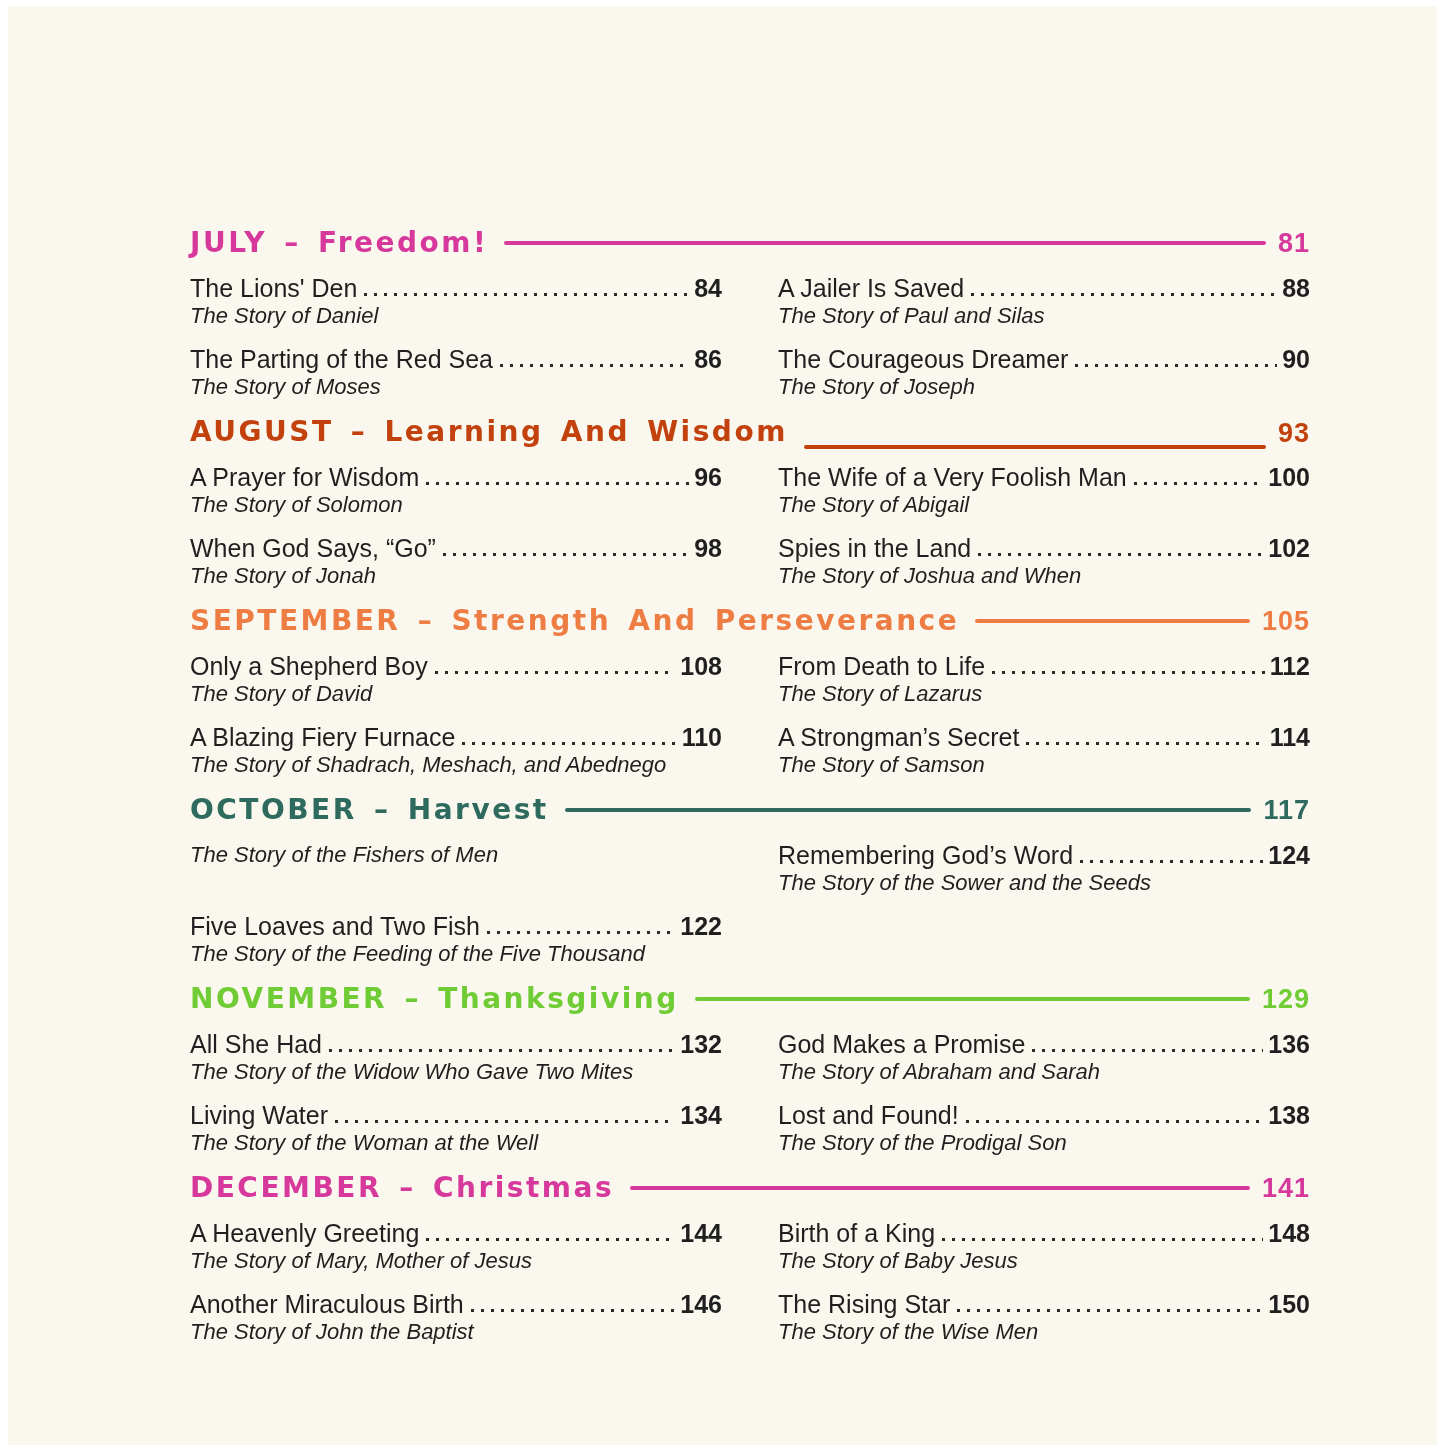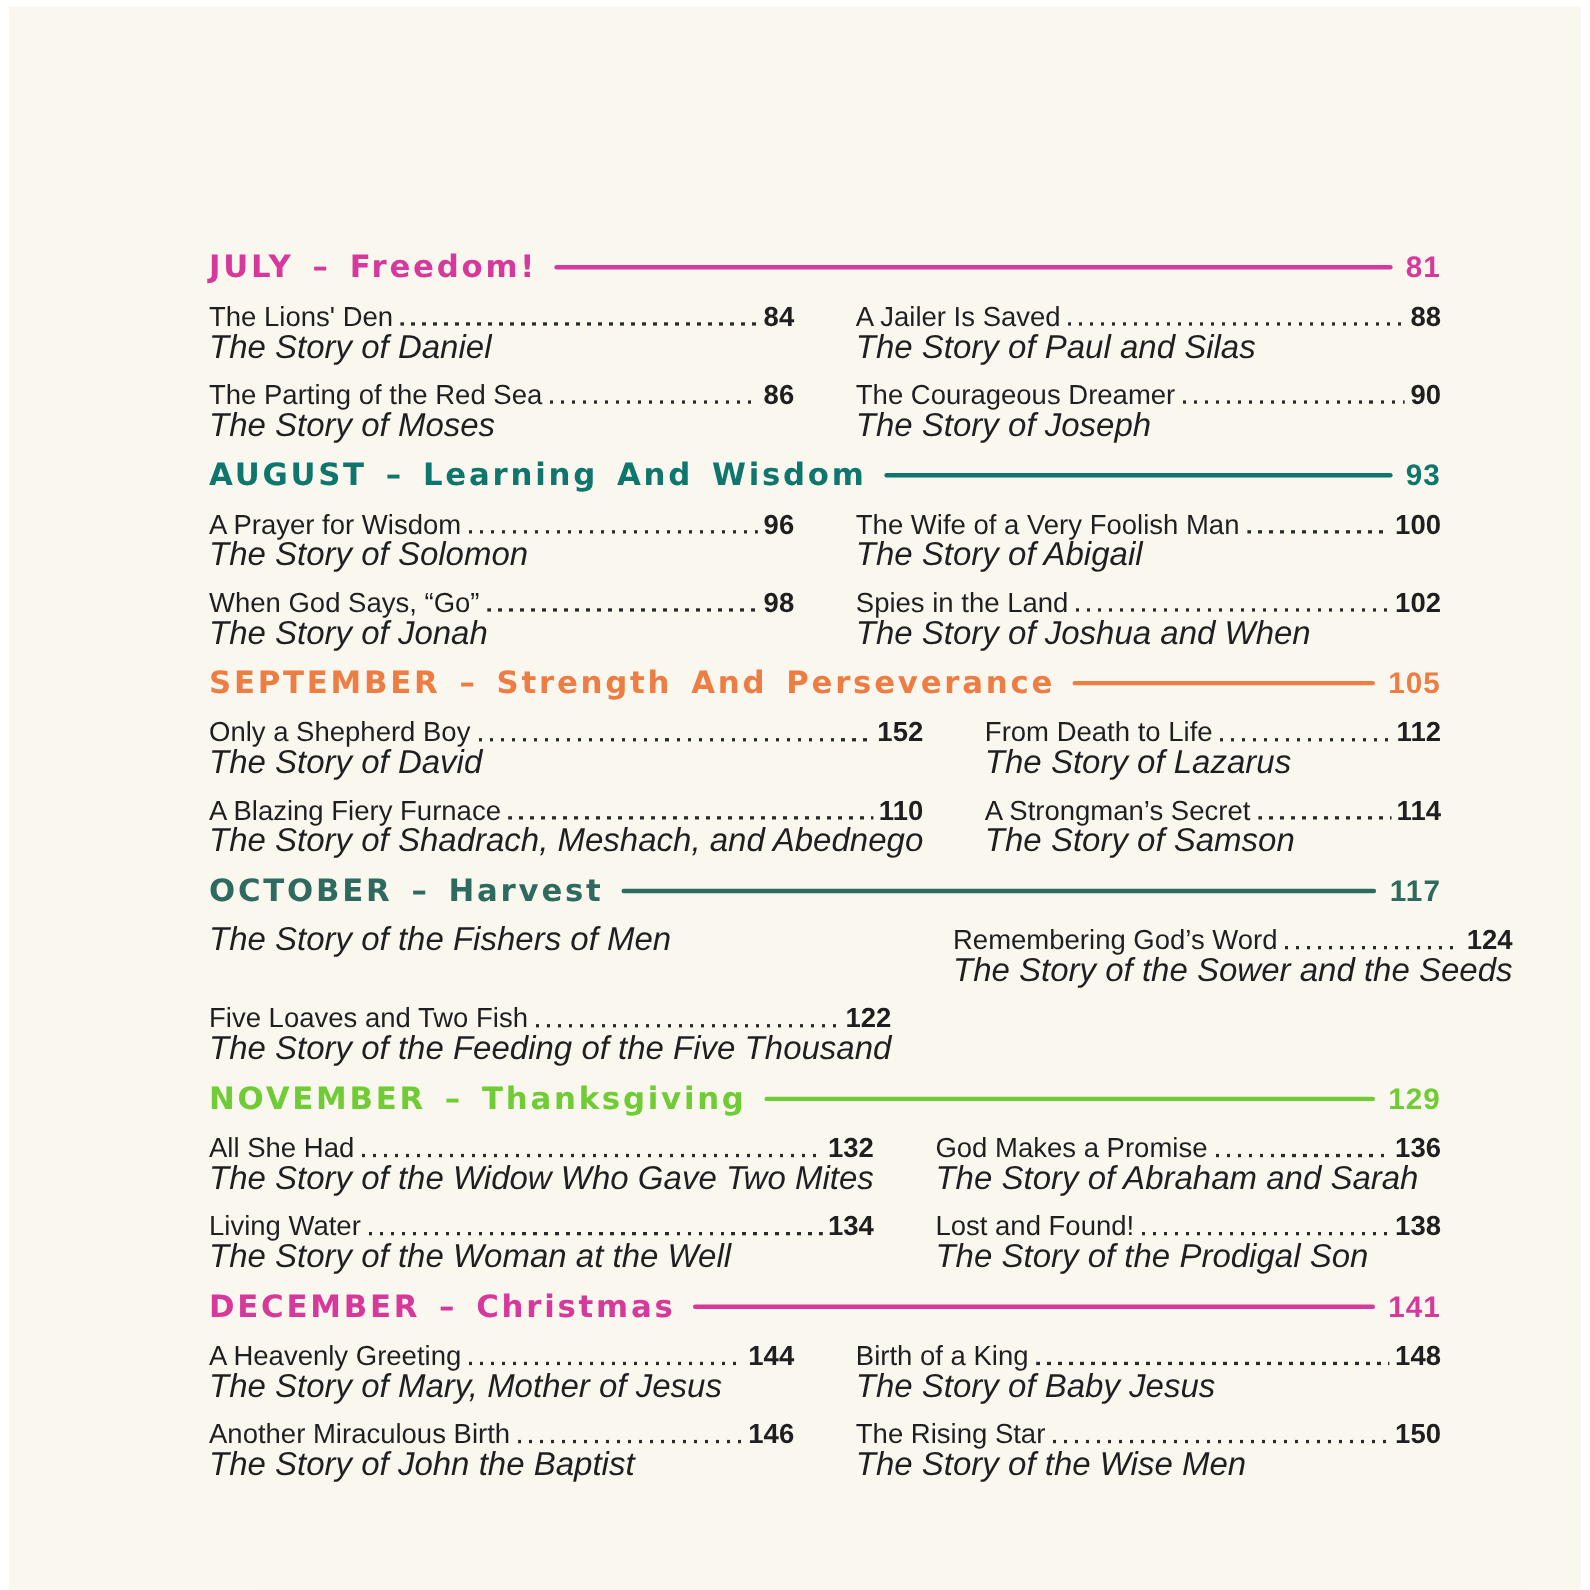--- a/index.html
+++ b/index.html
@@ -68,21 +68,21 @@
     background-image: repeating-linear-gradient(to right, #2a2a2a 0 3px, transparent 3px 10px);
   }
   .pagenum {
     font-weight: bold;
     font-size: 25px;
     line-height: 28px;
     white-space: nowrap;
   }
   .subtitle {
     font-style: italic;
-    font-size: 30px;
+    font-size: 22px;
     line-height: 28px;
     white-space: nowrap;
   }
 </style>
 </head>
 <body>
 
 <div class="page">
   <div class="content">
 
@@ -122,21 +122,21 @@
             <span class="title">The Courageous Dreamer</span>
             <span class="leader"></span>
             <span class="pagenum">90</span>
           </div>
           <div class="subtitle">The Story of Joseph</div>
         </div>
       </div>
     </section>
 
     <section class="toc-section">
-      <div class="section-header" style="color: #0f766e;">
+      <div class="section-header" style="color: #c2410c; align-items: flex-end;">
         <span class="month">AUGUST – Learning And Wisdom</span>
         <span class="rule"></span>
         <span class="section-page">93</span>
       </div>
       <div class="entries">
         <div class="entry">
           <div class="title-row">
             <span class="title">A Prayer for Wisdom</span>
             <span class="leader"></span>
             <span class="pagenum">96</span>
@@ -174,21 +174,21 @@
       <div class="section-header" style="color: rgb(238, 125, 68);">
         <span class="month">SEPTEMBER – Strength And Perseverance</span>
         <span class="rule"></span>
         <span class="section-page">105</span>
       </div>
       <div class="entries">
         <div class="entry">
           <div class="title-row">
             <span class="title">Only a Shepherd Boy</span>
             <span class="leader"></span>
-            <span class="pagenum">152</span>
+            <span class="pagenum">108</span>
           </div>
           <div class="subtitle">The Story of David</div>
         </div>
         <div class="entry">
           <div class="title-row">
             <span class="title">From Death to Life</span>
             <span class="leader"></span>
             <span class="pagenum">112</span>
           </div>
           <div class="subtitle">The Story of Lazarus</div>

